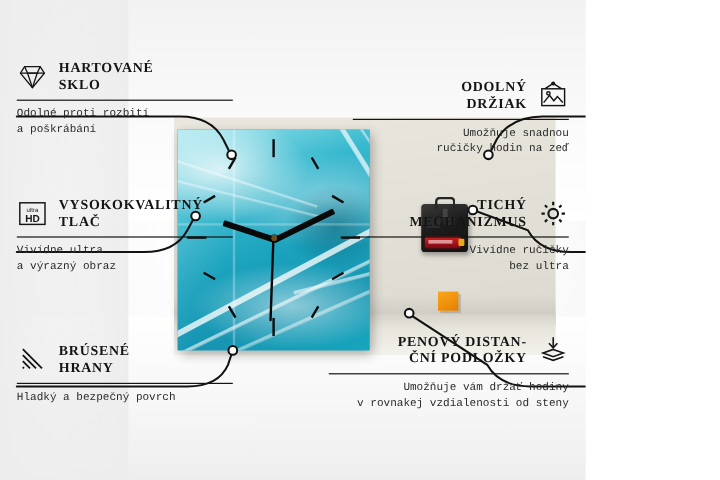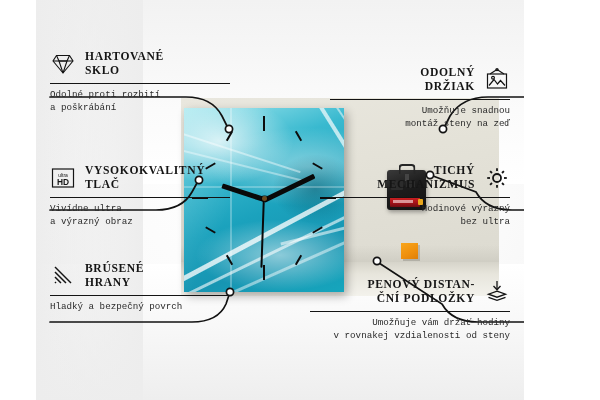--- a/index.html
+++ b/index.html
@@ -5,21 +5,20 @@
   html,body{margin:0;padding:0;}
   body{
     width:600px;height:400px;overflow:hidden;
     font-family:"Liberation Serif", serif;
     background:#ffffff;
   }
   #stage{
     position:relative;width:488px;height:400px;overflow:hidden;
     background:
       radial-gradient(ellipse 420px 300px at 50% 48%, #ffffff 0%, #fafafa 55%, #f1f1f1 100%);
-    margin-left: 36px;
   }
   
   .bg-band{position:absolute;left:0;right:0;pointer-events:none;}
   .bg-top{top:0;height:46%;background:linear-gradient(180deg,#f2f2f2 0%,#fbfbfb 60%,#ffffff 100%);}
   .bg-bottom{bottom:0;height:34%;background:linear-gradient(0deg,#eeeeee 0%,#f8f8f8 55%,#ffffff 100%);}
   .bg-left{top:0;bottom:0;left:0;width:22%;background:linear-gradient(90deg,#ededed 0%,rgba(255,255,255,0) 100%);}
   .bg-right{top:0;bottom:0;right:0;width:22%;background:linear-gradient(270deg,#ededed 0%,rgba(255,255,255,0) 100%);}
 
   
   .photo-panel{
@@ -242,21 +241,21 @@
         <span>TLAČ</span>
       </span>
     </div>
     <div class="rule"></div>
     <div class="desc">
       <span>Vivídne ultra</span><br>
       <span>a výrazný obraz</span>
     </div>
   </div>
 
-  <div class="callout left" style="top:262px;">
+  <div class="callout left" style="top:286px;">
     <div class="head">
       <span class="ico">
         <svg viewBox="0 0 26 26">
             <g fill="none" stroke="#141414" stroke-width="1.5">
           <path d="M5 4 L21 20"></path>
               <path d="M5 9 L16 20"></path>
               <path d="M5 14 L11 20"></path>
               <path d="M5 19 L6 20"></path>
         </g>
           </svg>
@@ -287,21 +286,21 @@
           <circle cx="13" cy="2.6" r="1.1"></circle>
           <path d="M5 18.5 L10 12.5 L13.5 17 L16.5 13.5 L21 18.5"></path>
           <circle cx="9" cy="10.8" r="1.4"></circle>
         </g>
           </svg>
       </span>
     </div>
     <div class="rule"></div>
     <div class="desc">
       <span>Umožňuje snadnou</span><br>
-      <span>montáž steny na zeď</span>
+      <span>ručičky hodin na zeď</span>
     </div>
   </div>
 
   <div class="callout right" style="top:164px;">
     <div class="head">
       <span class="title">
         <span>TICHÝ</span><br>
         <span>MECHANIZMUS</span>
       </span>
       <span class="ico">
@@ -315,21 +314,21 @@
           <path d="M6.1 6.1 L8 8"></path>
               <path d="M18 18 L19.9 19.9"></path>
           <path d="M19.9 6.1 L18 8"></path>
               <path d="M8 18 L6.1 19.9"></path>
         </g>
           </svg>
       </span>
     </div>
     <div class="rule"></div>
     <div class="desc">
-      <span>Hodinové výrazný</span><br>
+      <span>Vivídne ručičky</span><br>
       <span>bez ultra</span>
     </div>
   </div>
 
   <div class="callout right" style="top:278px;width:200px;">
     <div class="head">
       <span class="title">
         <span>PENOVÝ DISTAN-</span><br>
         <span>ČNÍ PODLOŽKY</span>
       </span>

